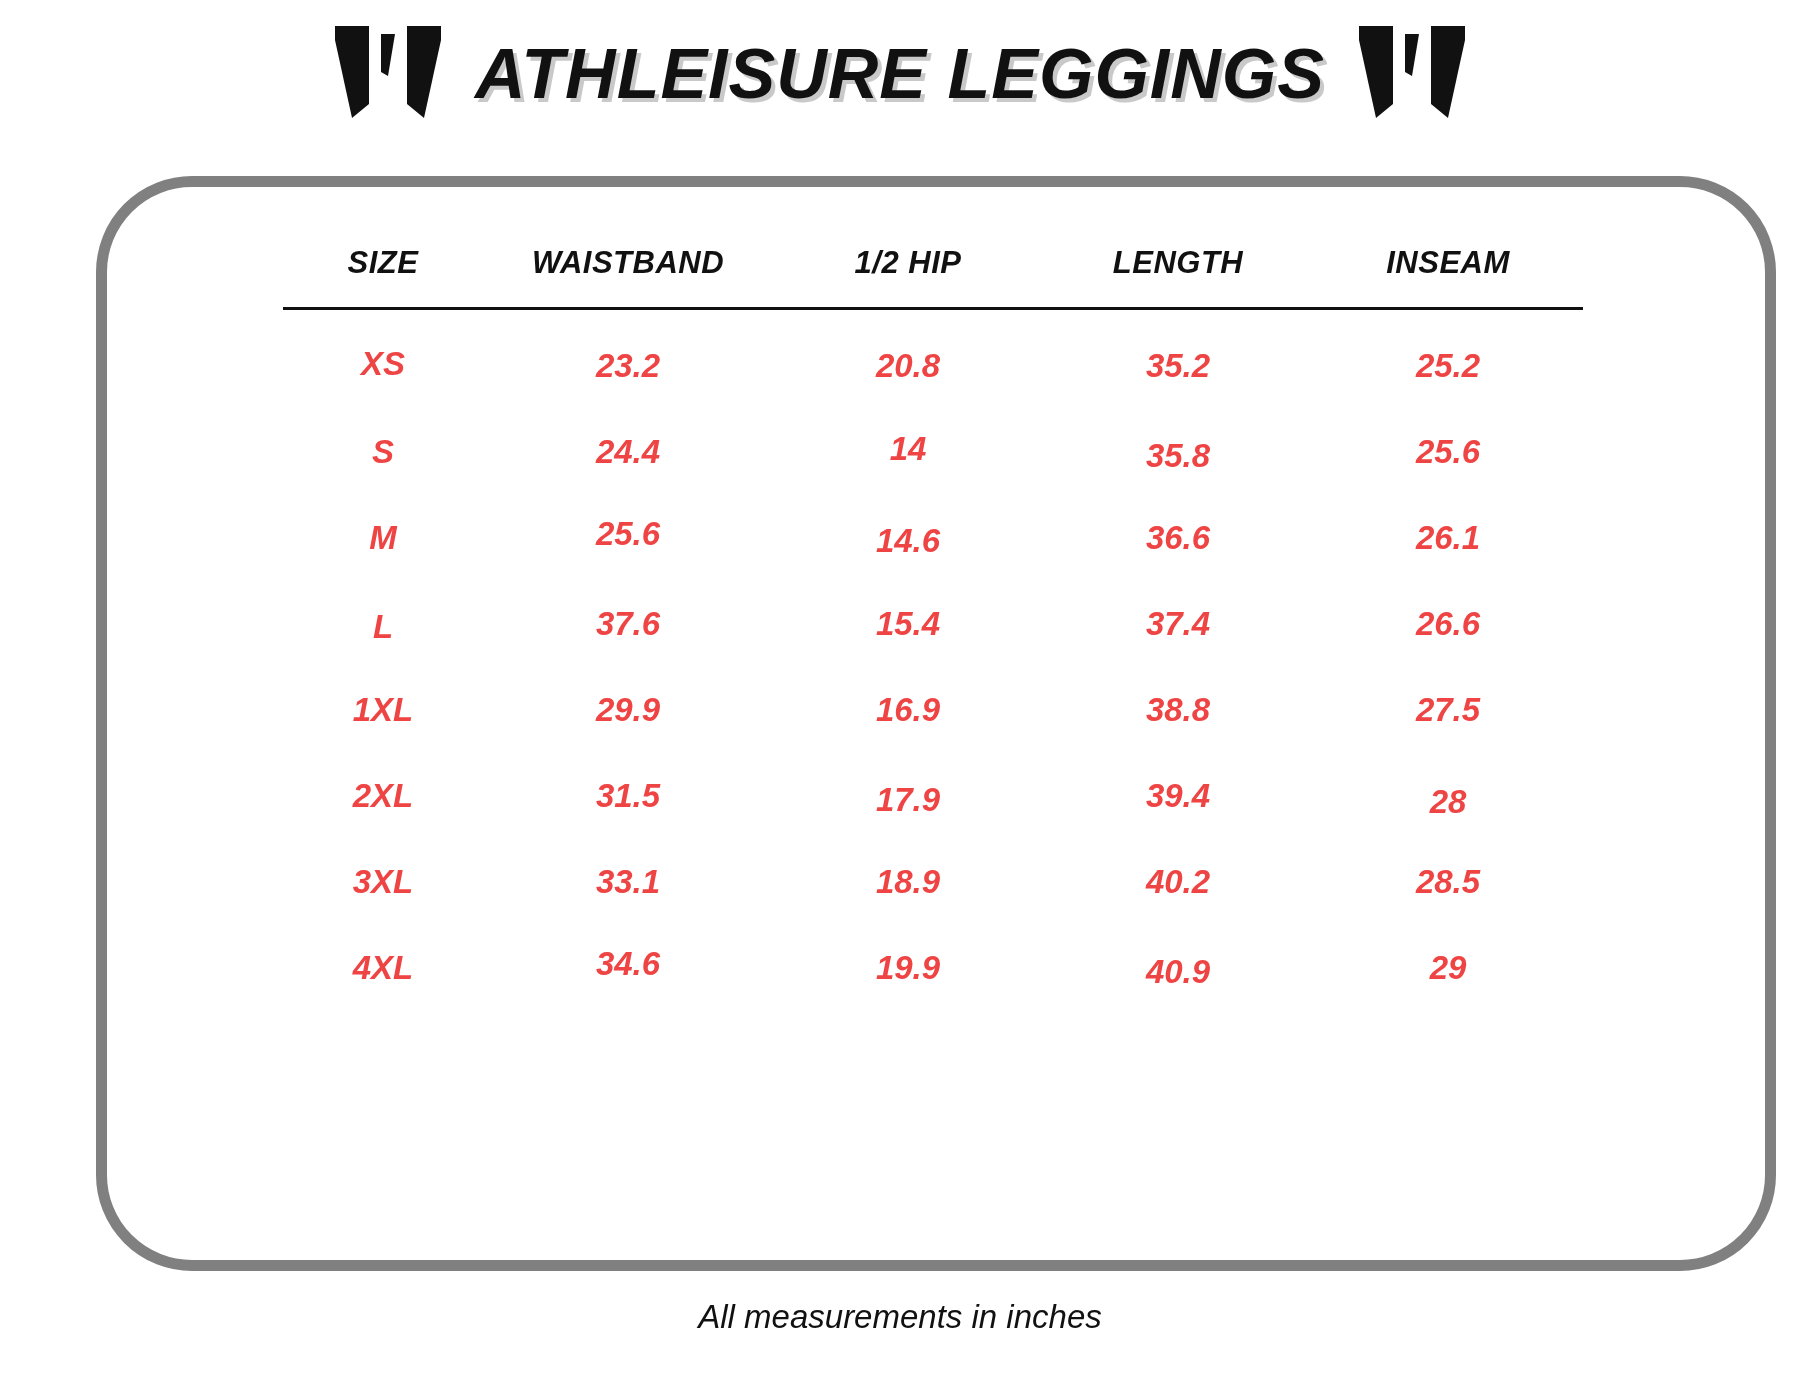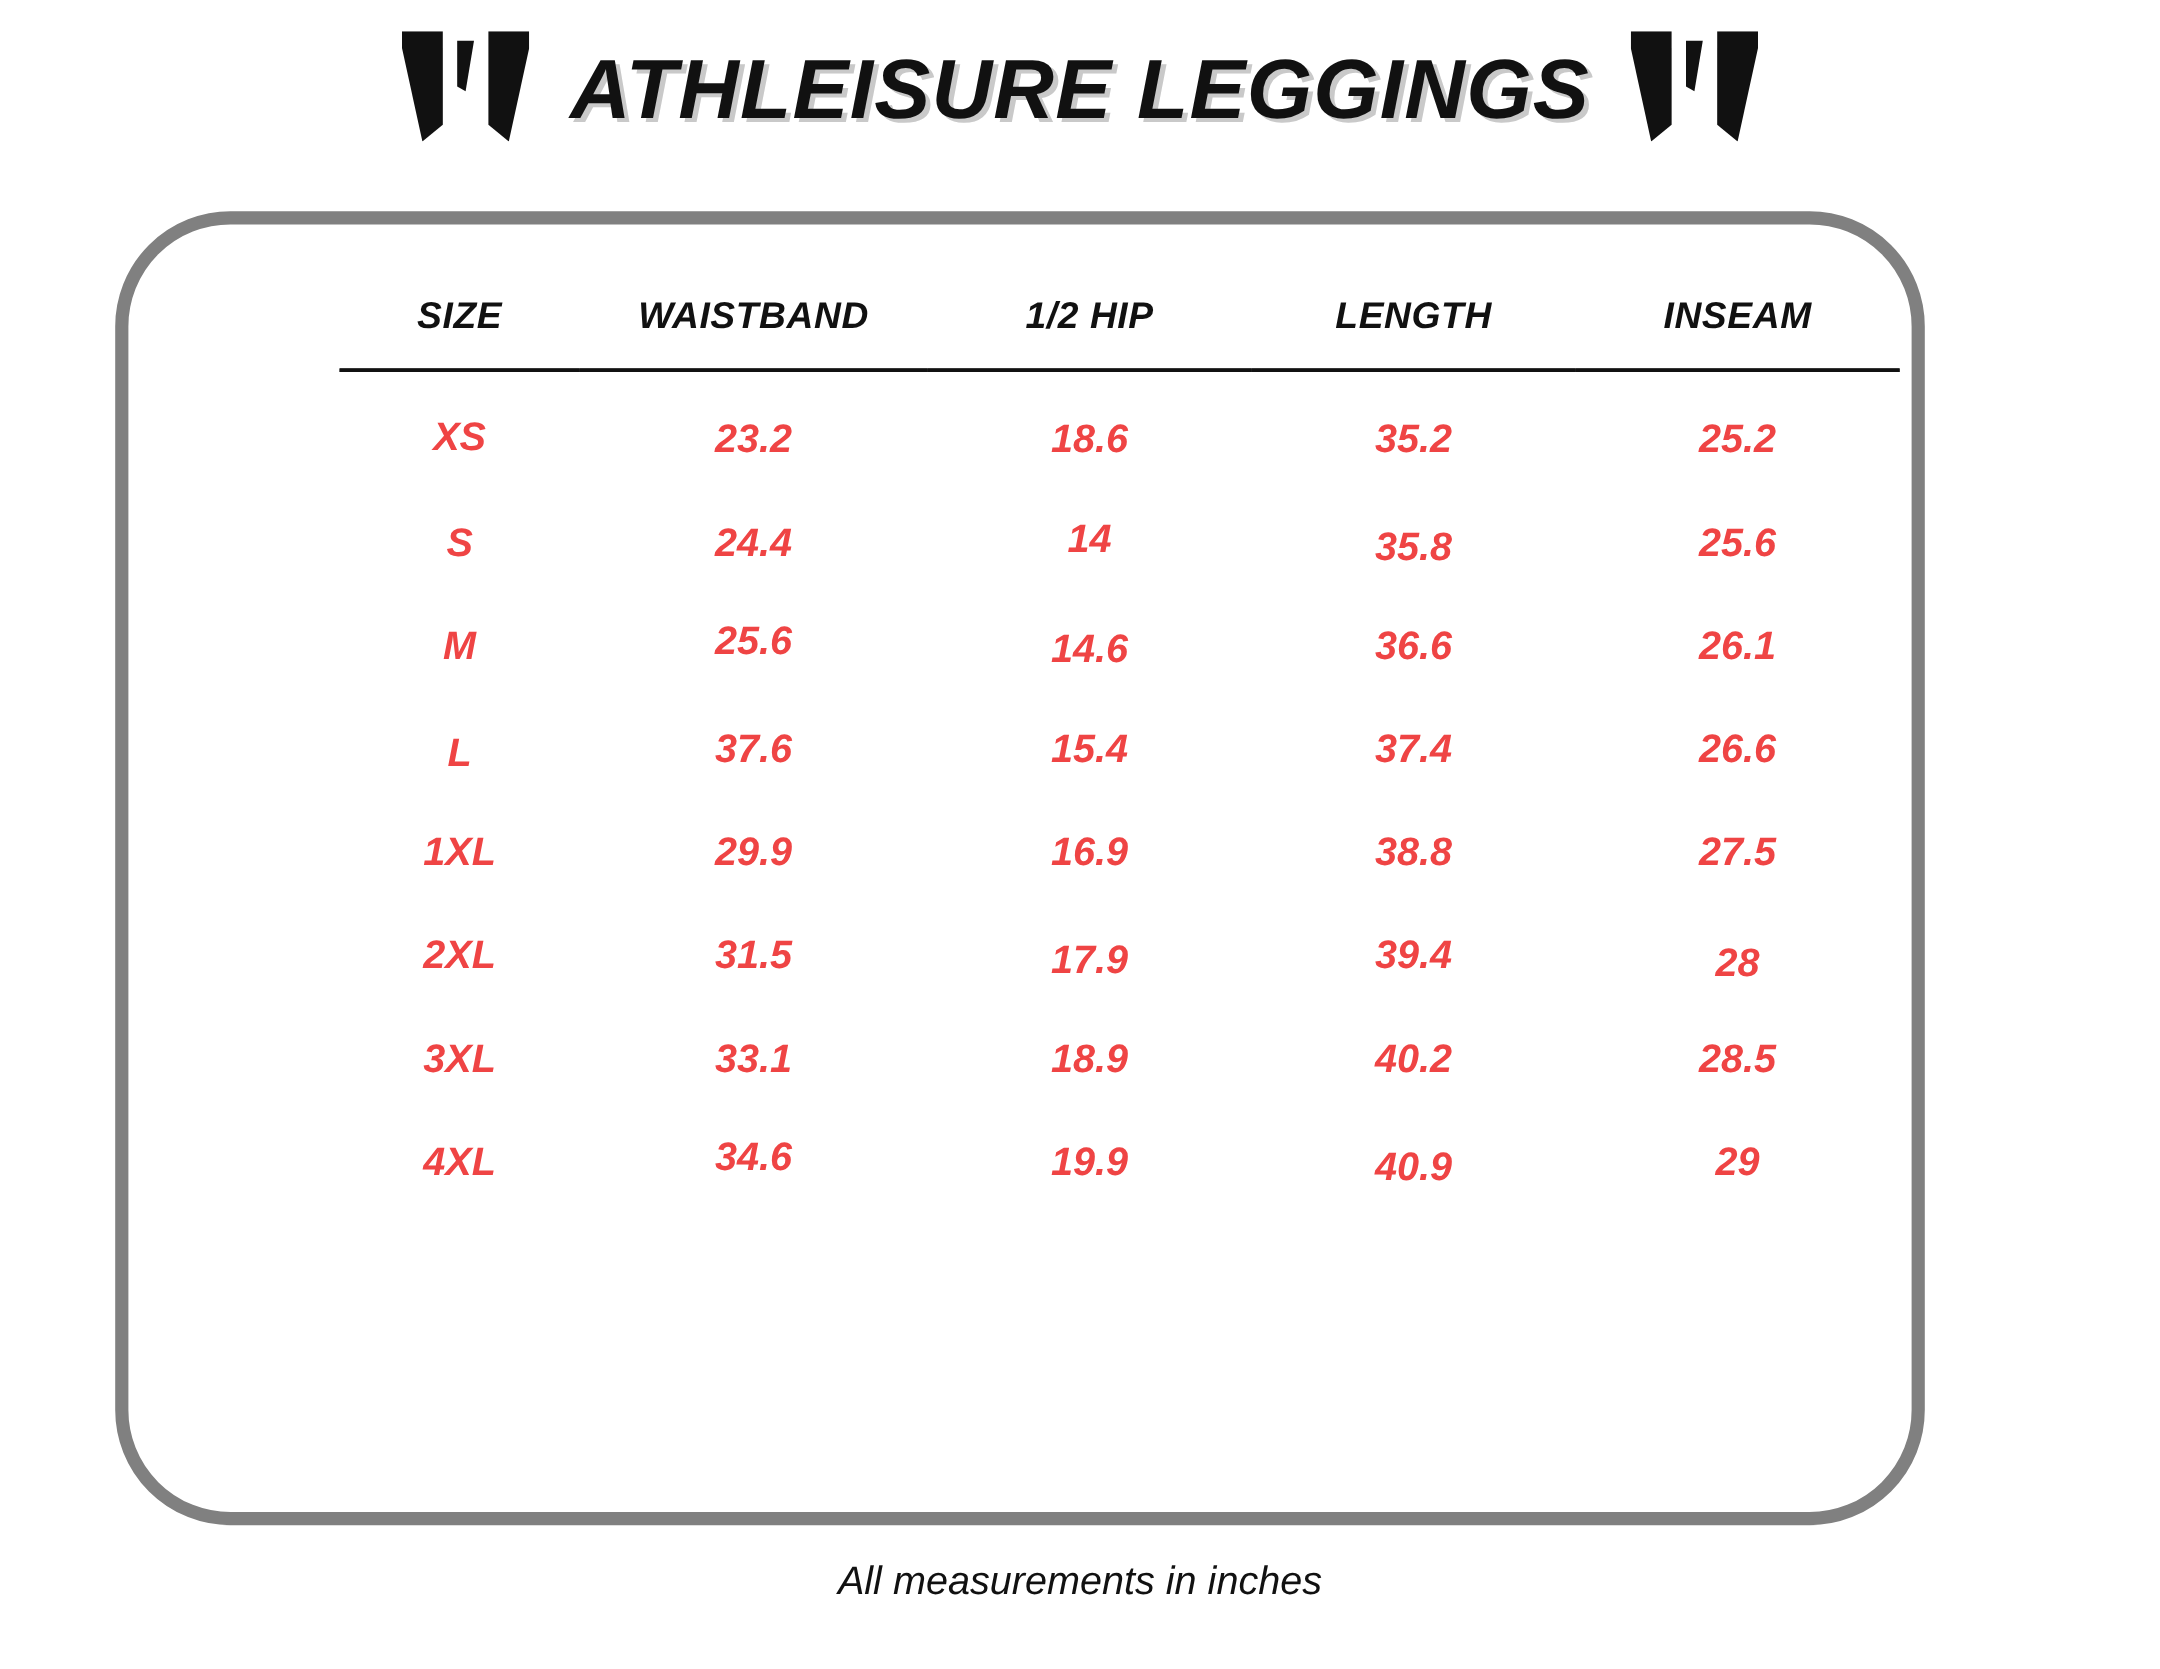--- a/index.html
+++ b/index.html
@@ -47,21 +47,21 @@
     text-shadow: 4px 4px 0 #c9c9c9;
     white-space: nowrap;
     line-height: 1;
   }
 
   
   .card {
     position: absolute;
     left: 96px;
     top: 176px;
-    width: 1508px;
+    width: 1680px;
     height: 1095px;
     box-sizing: border-box;
     border: 11px solid #808080;
     border-radius: 96px;
     background: #ffffff;
   }
 
   .table-wrap {
     position: absolute;
     left: 176px;
@@ -169,21 +169,21 @@
             <th>WAISTBAND</th>
             <th>1/2 HIP</th>
             <th>LENGTH</th>
             <th>INSEAM</th>
           </tr>
         </thead>
         <tbody>
           <tr>
             <td>XS</td>
             <td>23.2</td>
-            <td>18.6</td>
+            <td>20.8</td>
             <td>35.2</td>
             <td>25.2</td>
           </tr>
           <tr>
             <td>S</td>
             <td>24.4</td>
             <td>14</td>
             <td>35.8</td>
             <td>25.6</td>
           </tr>

